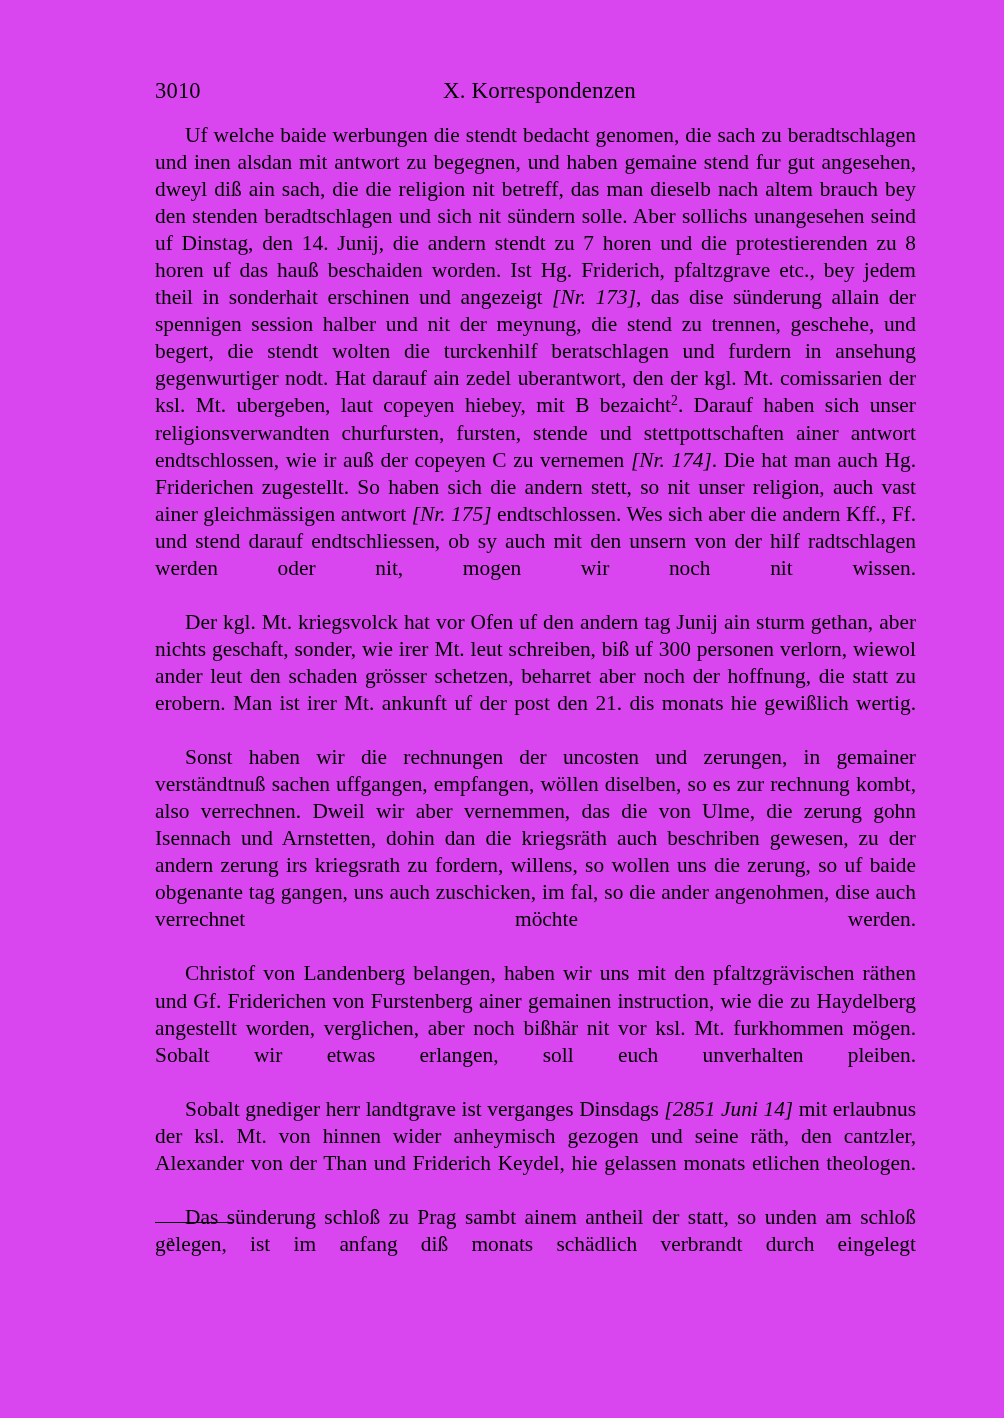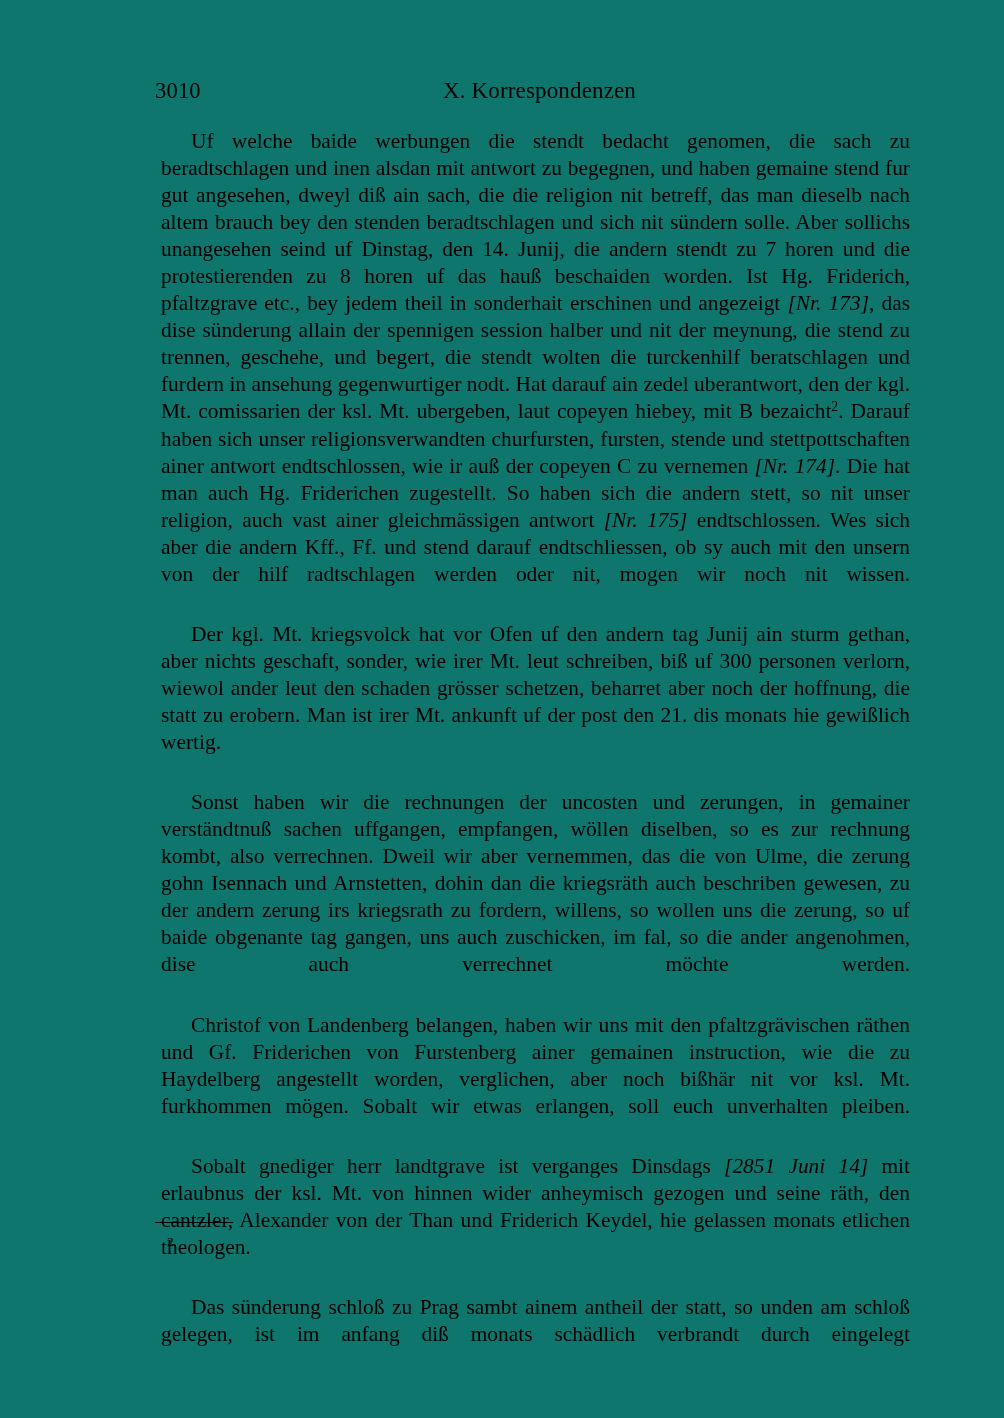--- a/index.html
+++ b/index.html
@@ -13,21 +13,21 @@
     font-family: "Liberation Serif", "DejaVu Serif", serif;
     color: #000000;
     -webkit-font-smoothing: antialiased;
   }
 
   .page {
     position: relative;
     width: 1004px;
     height: 1418px;
     margin: 0 auto;
-    background: #0f766e;
+    background: #d946ef;
     overflow: hidden;
     box-sizing: border-box;
   }
 
   
   .running-head {
     position: absolute;
     left: 155px;
     top: 78px;
     width: 761px;
@@ -58,21 +58,21 @@
 
   
   .textblock {
     position: absolute;
     left: 155px;
     top: 122px;
     width: 761px;
   }
 
   .para {
-    margin: 6px;
+    margin: 0;
     font-size: 21.4px;
     line-height: 27.05px;
     text-align: justify;
     text-justify: inter-word;
     text-indent: 30px;
     hyphens: manual;
     -webkit-hyphens: manual;
     word-spacing: 0.1px;
   }
 

